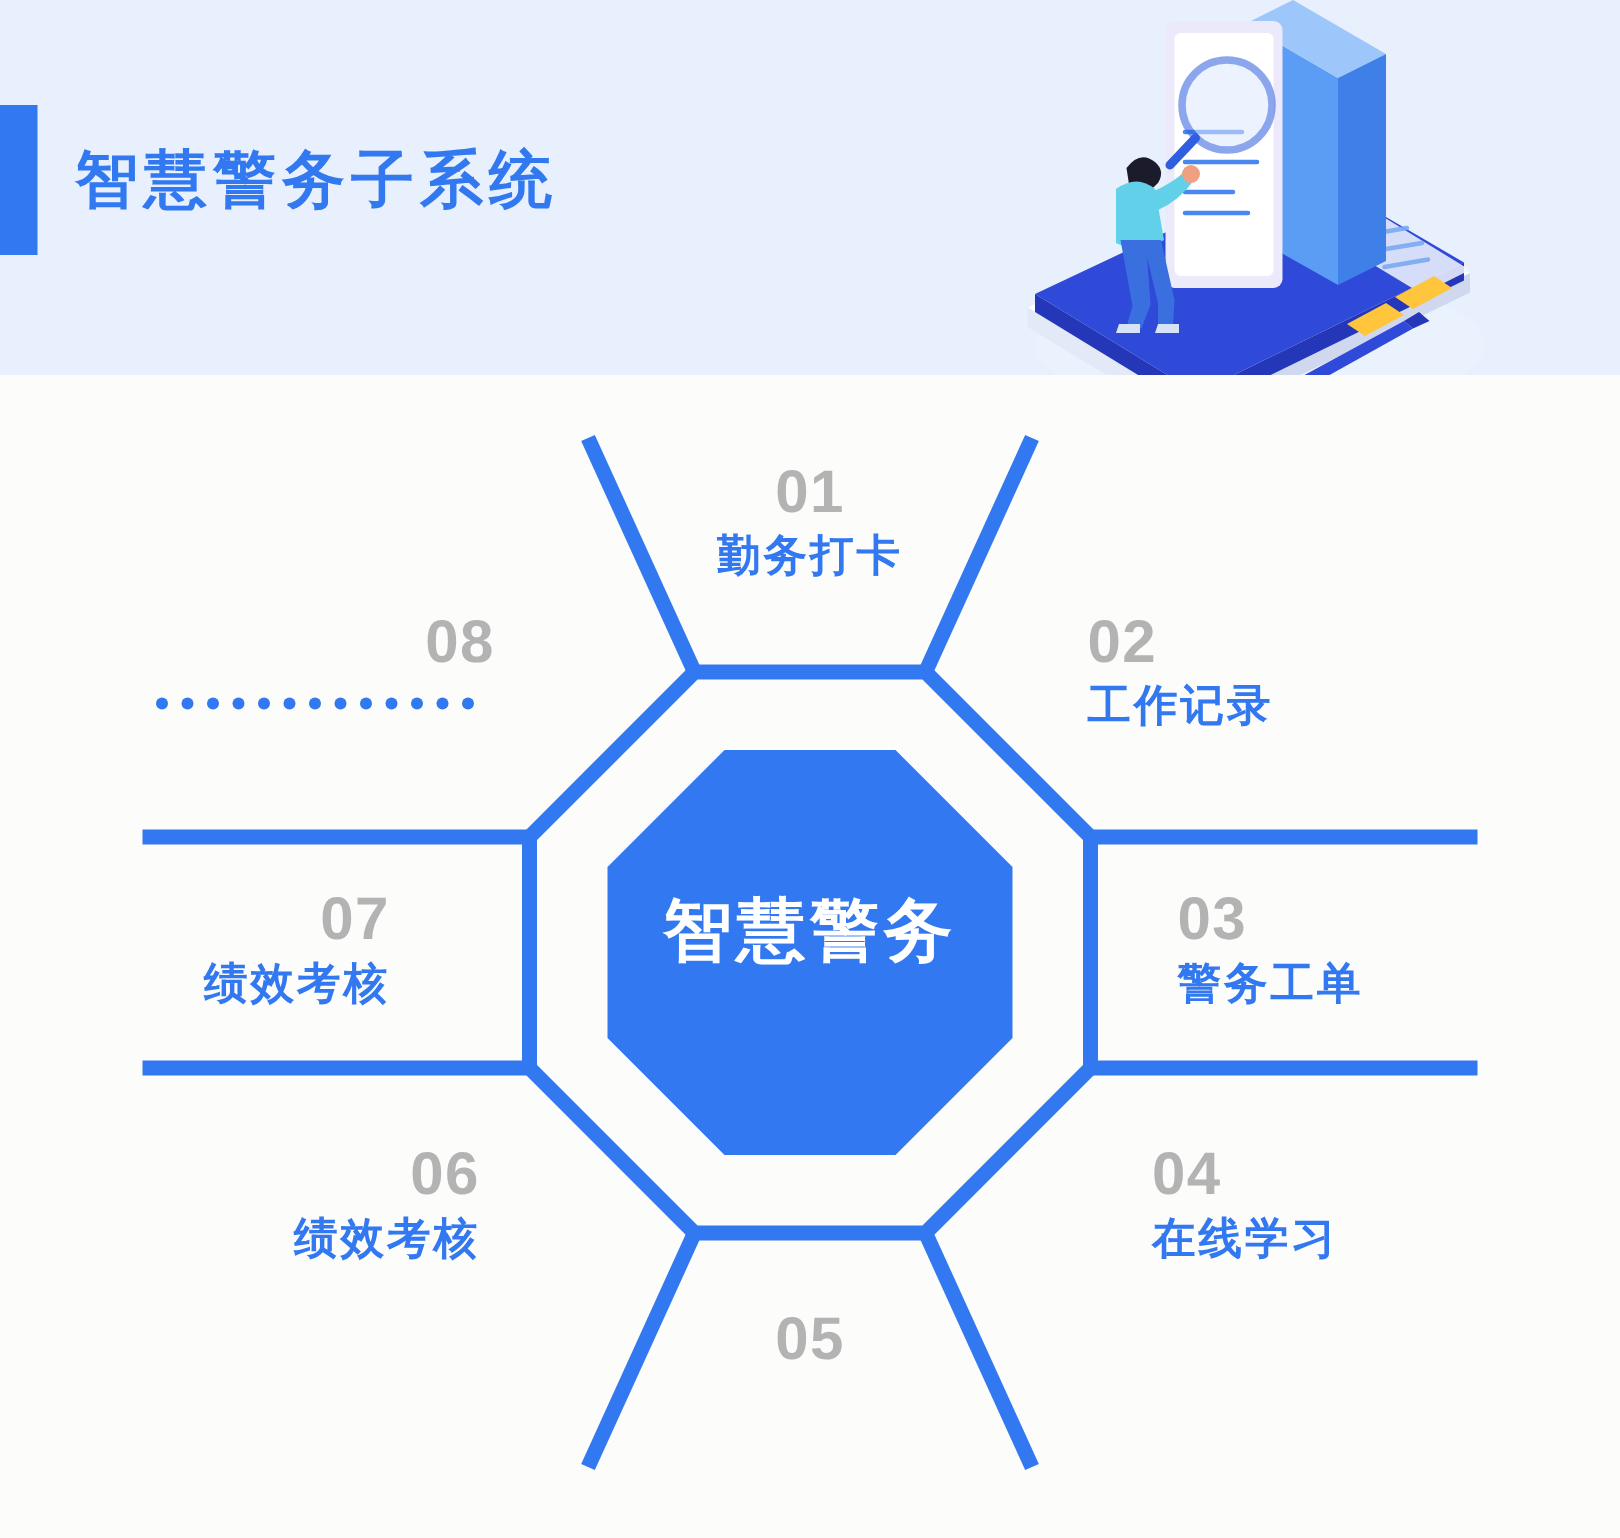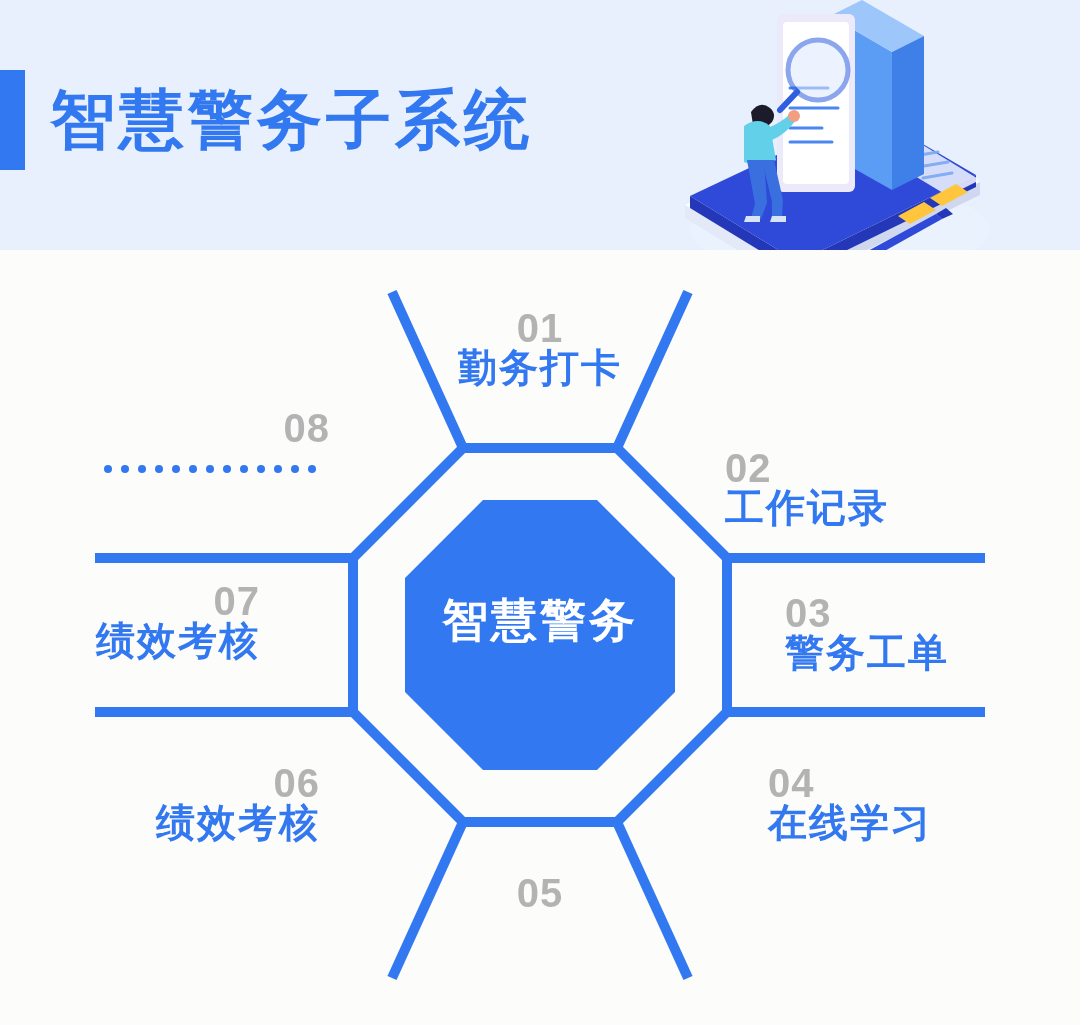--- a/index.html
+++ b/index.html
@@ -13,21 +13,21 @@
   .header{
     position:absolute;left:0;top:0;width:1080px;height:250px;
     background:#e7f0fc;overflow:hidden;
   }
   .accent-bar{
     position:absolute;left:0;top:70px;width:25px;height:100px;
     background:#3278f0;
   }
   .header-title{
     position:absolute;left:50px;top:71px;
-    font-size:65px;line-height:98px;font-weight:bold;
+    font-size:42px;line-height:98px;font-weight:bold;
     color:#3278f0;letter-spacing:4px;
     font-family:"DejaVu Sans","Liberation Sans",sans-serif;
     white-space:nowrap;
   }
   .header-illustration{
     position:absolute;left:680px;top:0;width:320px;height:280px;
   }
   
   .diagram{
     position:absolute;left:0;top:250px;width:1080px;height:775px;
@@ -41,38 +41,38 @@
     font-family:"DejaVu Sans","Liberation Sans",sans-serif;
     pointer-events:none;
   }
   .node{position:absolute;width:300px;}
   .node .num{
     font-size:40px;font-weight:bold;color:#b3b3b3;
     line-height:46px;letter-spacing:1px;
     font-family:"Liberation Sans","DejaVu Sans",sans-serif;
   }
   .node .lbl{
-    font-size:39px;font-weight:bold;color:#3278f0;
+    font-size:29px;font-weight:bold;color:#3278f0;
     line-height:40px;letter-spacing:2px;
-    font-family:Liberation Mono, monospace;
+    font-family:Liberation Sans, sans-serif;
   }
   .node.c{text-align:center;}
   .node.l{text-align:left;}
   .node.r{text-align:right;}
   .dots{display:flex;gap:9px;margin-top:14px;}
   .dot{width:8px;height:8px;border-radius:50%;background:#3278f0;display:block;}
 
   
   #node-01{left:390px;top:55px;}
-  #node-02{left:725px;top:155px;text-align:left;margin-top:40px;}
+  #node-02{left:725px;top:155px;text-align:left;}
   #node-03{left:785px;top:340px;text-align:left;}
   #node-04{left:768px;top:510px;text-align:left;}
   #node-05{left:390px;top:620px;}
   #node-06{left:  0px;top:510px;text-align:right;width:320px;}
-  #node-07{left:  0px;top:328px;text-align:right;width:260px;}
+  #node-07{left:  0px;top:340px;text-align:right;width:260px;}
   #node-08{left:  0px;top:155px;text-align:right;width:330px;}
   #node-08 .dots{justify-content:flex-end;padding-right:14px;}
 </style>
 </head>
 <body>
 
 <div class="header">
   <div class="accent-bar"></div>
   <div class="header-title">智慧警务子系统</div>
 

